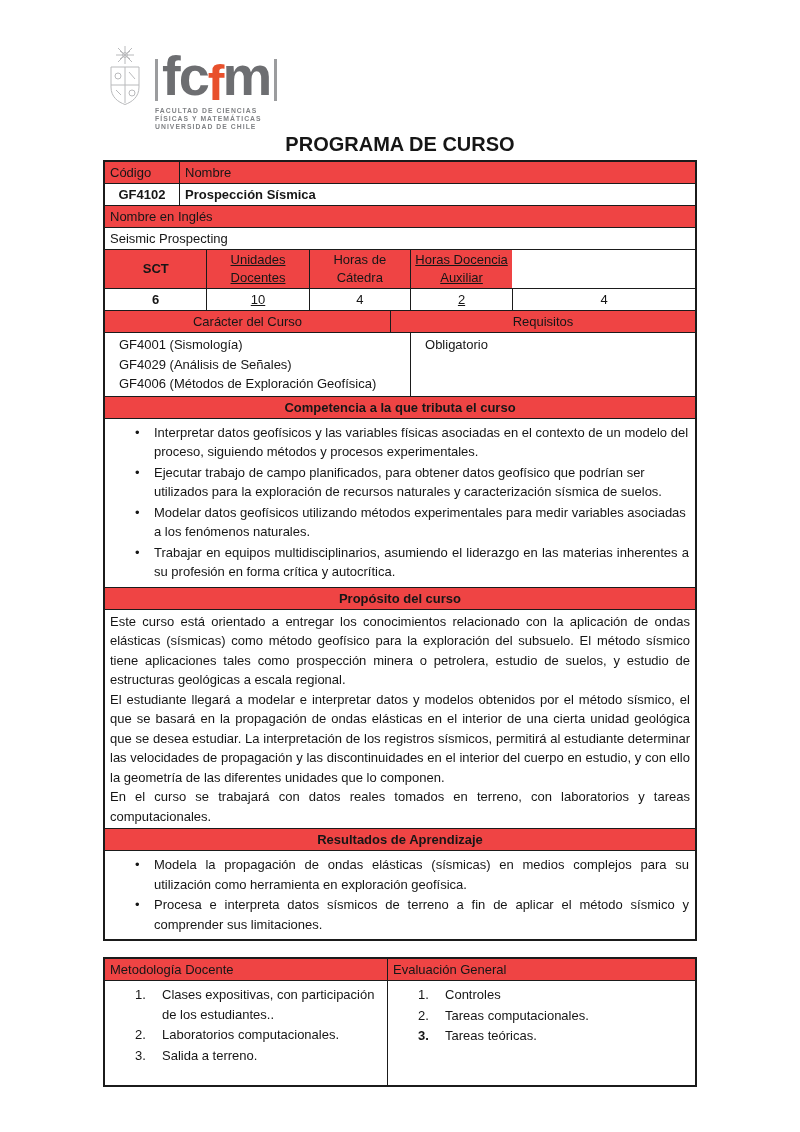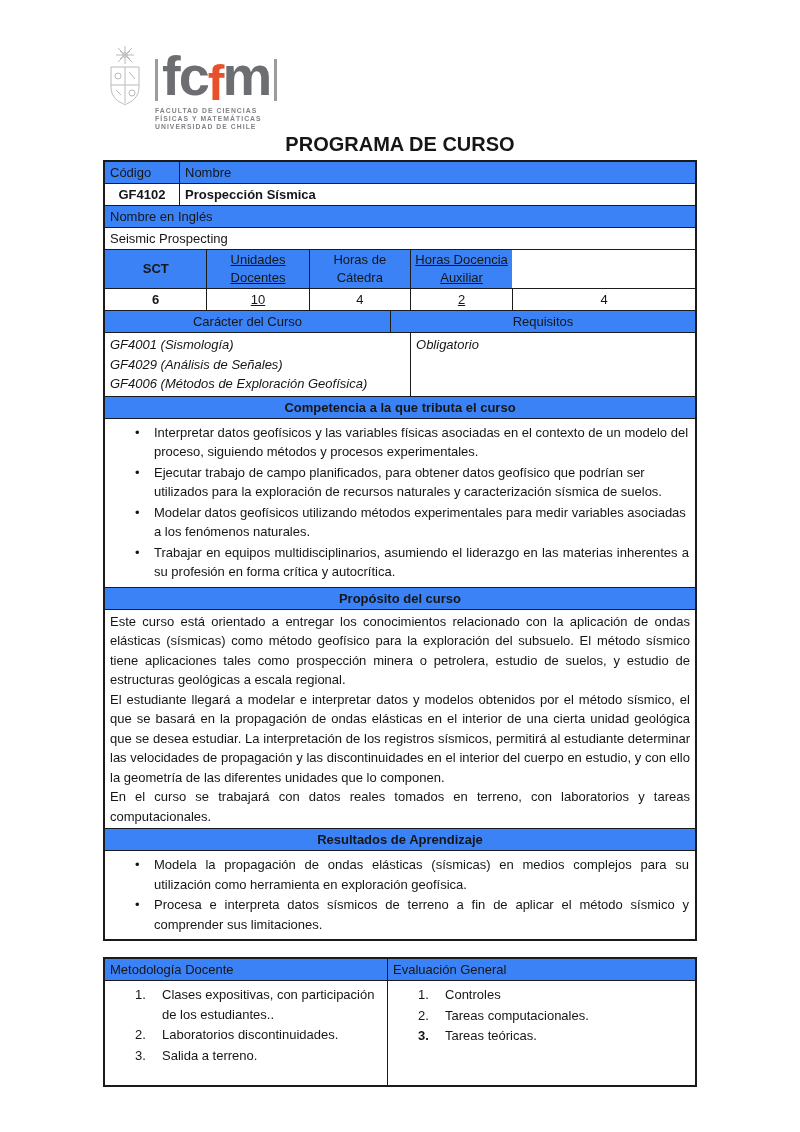--- a/index.html
+++ b/index.html
@@ -27,36 +27,36 @@
 
   
   .title { text-align: center; font-weight: bold; font-size: 20px; margin: 4px 0 4px; }
 
   
   .doc-table { border: 2px solid #1b1b1b; width: 100%; background: #fff; }
   .row  { display: flex; border-top: 1px solid #1b1b1b; align-items: stretch; }
   .row:first-child { border-top: none; }
   .cell { border-left: 1px solid #1b1b1b; padding: 1px 5px; line-height: 19px; min-height: 20px; flex: 1; }
   .cell:first-child { border-left: none; }
-  .gray   { background: #3b82f6; }
+  .gray   { background: #ef4444; }
   .center { text-align: center; }
   .bold   { font-weight: bold; }
   .justify{ text-align: justify; }
 
   .w-cod { flex: none; width: 74px; }
   .c17a  { flex: none; width: 17.2%; }
   .c17b  { flex: none; width: 17.3%; text-decoration: underline; }
   .w-req { flex: none; width: 51.7%; }
   .w-met { flex: none; width: 47.8%; }
 
   .sct-head { min-height: 38px; display: flex; flex-direction: column;
               justify-content: center; align-items: center; }
   .sct-head div { white-space: nowrap; line-height: 18px; }
 
-  .req-cell { padding: 2px 5px; font-style: italic; }
+  .req-cell { padding: 2px 14px; }
   .req-cell div { line-height: 19.5px; }
 
   
   .list { padding: 3px 0 4px; }
   .li  { display: flex; padding-left: 30px; margin: 1px 0; }
   .li .b { flex: none; width: 19px; line-height: 19.5px; }
   .li .t { flex: 1; padding-right: 6px; line-height: 19.5px; }
   .oli { display: flex; padding-left: 30px; margin: 1px 0; }
   .oli .num { flex: none; width: 18px; margin-right: 9px; line-height: 19.5px; }
   .oli .t   { flex: 1; padding-right: 4px; line-height: 19.5px; }
@@ -231,21 +231,21 @@
       <div class="cell gray">Evaluación General</div>
     </div>
     <div class="row">
       <div class="cell w-met list tail-cell">
         <div class="oli">
           <span class="num">1.</span>
           <span class="t">Clases expositivas, con participación de los estudiantes..</span>
         </div>
         <div class="oli">
           <span class="num">2.</span>
-          <span class="t">Laboratorios discontinuidades.</span>
+          <span class="t">Laboratorios computacionales.</span>
         </div>
         <div class="oli">
           <span class="num">3.</span>
           <span class="t">Salida a terreno.</span>
         </div>
       </div>
       <div class="cell list tail-cell">
         <div class="oli">
           <span class="num">1.</span>
           <span class="t">Controles</span>

